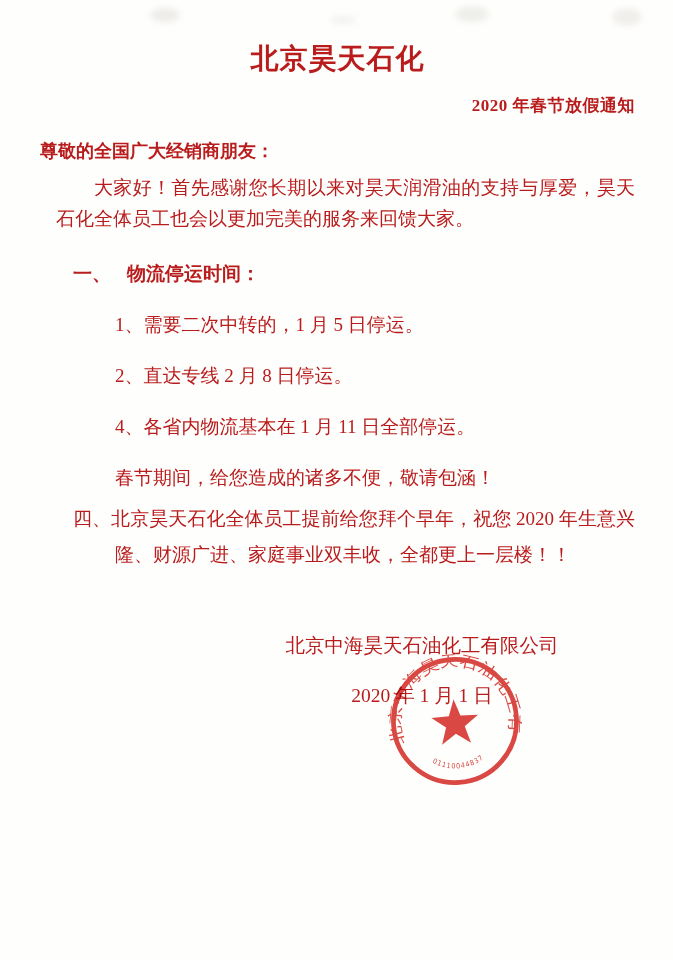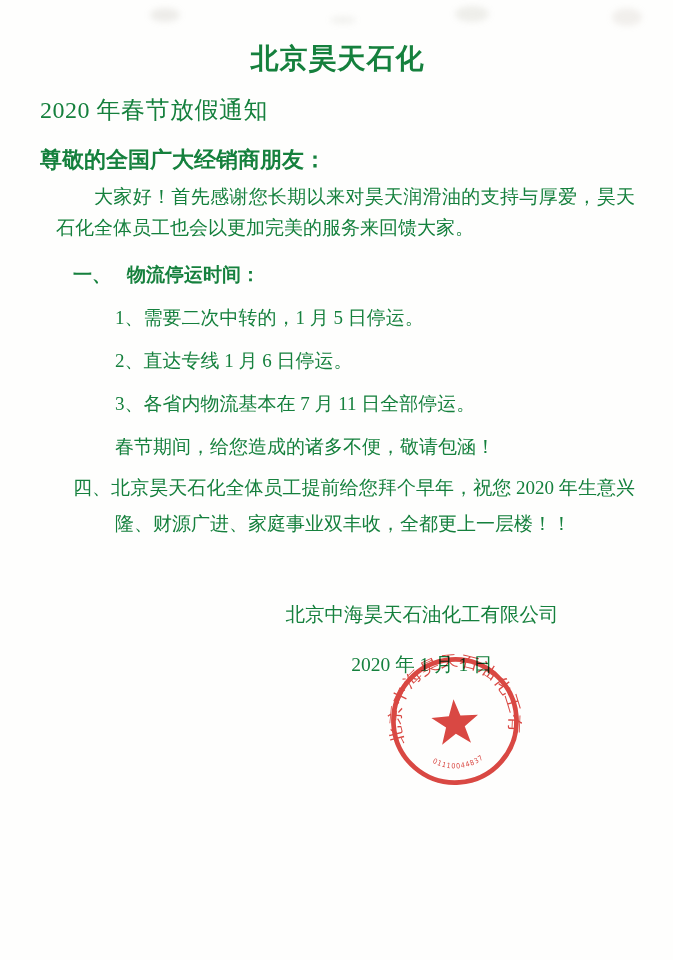--- a/index.html
+++ b/index.html
@@ -5,57 +5,57 @@
   html,body{margin:0;padding:0;}
   body{
     width:673px;height:960px;
     background:#f2f2f0;
     font-family:"Liberation Serif","DejaVu Serif",serif;
   }
   .page{
     position:relative;
     width:673px;height:960px;
     background:#fefefd;
-    color:#15803d;
+    color:#b91c1c;
     overflow:hidden;
     box-sizing:border-box;
     padding:40px 38px 0 40px;
   }
   
   .smudge{
     position:absolute;border-radius:50%;
     filter:blur(3px);pointer-events:none;
   }
   .smudge.s1{left:150px;top:8px;width:30px;height:14px;background:rgba(150,145,130,0.16);}
   .smudge.s2{left:330px;top:16px;width:26px;height:8px;background:rgba(160,155,140,0.12);}
   .smudge.s3{left:455px;top:6px;width:34px;height:16px;background:rgba(150,145,130,0.15);}
   .smudge.s4{left:612px;top:8px;width:30px;height:18px;background:rgba(160,150,135,0.14);}
 
   h1.doc-title{
     margin:0;text-align:center;
     font-size:28px;font-weight:bold;letter-spacing:1px;
   }
   h2.doc-subtitle{
-    margin:16px 0 0 0;text-align:left;
-    font-size:24px;font-weight:normal;letter-spacing:0.5px;
+    margin:16px 0 0 0;text-align:right;
+    font-size:17px;font-weight:bold;letter-spacing:0.5px;
   }
   .salutation{
     margin:22px 0 0 0;
-    font-size:22px;font-weight:bold;
+    font-size:18px;font-weight:bold;
     line-height:24px;
   }
   .para{
     margin:9px 0 0 16px;
     font-size:19px;line-height:31px;
     text-indent:2em;
     text-align:justify;
   }
   .list-row{
     font-size:19px;line-height:23px;
-    margin-top:20px;
+    margin-top:28px;
   }
   .h-item{margin-left:33px;font-weight:bold;}
   .h-item .num{margin-right:16px;}
   .sub-item{margin-left:75px;}
   .m-item{margin-left:31px;}
   .m-item.bold{font-weight:bold;white-space:nowrap;}
   .m-item.hang{
     margin-left:0;
     padding-left:75px;text-indent:-42px;
     line-height:36px;margin-top:12px;
@@ -93,22 +93,22 @@
 
   <p class="salutation">尊敬的全国广大经销商朋友：</p>
 
   <p class="para">大家好！首先感谢您长期以来对昊天润滑油的支持与厚爱，昊天石化全体员工也会以更加完美的服务来回馈大家。</p>
 
   <div class="list-row h-item">
     <span class="num">一、</span><span>物流停运时间：</span>
   </div>
 
   <div class="list-row sub-item">1、需要二次中转的，1 月 5 日停运。</div>
-  <div class="list-row sub-item">2、直达专线 1 月 6 日停运。</div>
-  <div class="list-row sub-item">3、各省内物流基本在 7 月 11 日全部停运。</div>
+  <div class="list-row sub-item">2、直达专线 2 月 8 日停运。</div>
+  <div class="list-row sub-item">4、各省内物流基本在 1 月 11 日全部停运。</div>
 
 
 
   <div class="list-row sub-item">春节期间，给您造成的诸多不便，敬请包涵！</div>
 
   <div class="list-row m-item hang">
     <span>四、</span><span>北京昊天石化全体员工提前给您拜个早年，祝您 2020 年生意兴隆、财源广进、家庭事业双丰收，全都更上一层楼！！</span>
   </div>
 
   <div class="sig-block">

